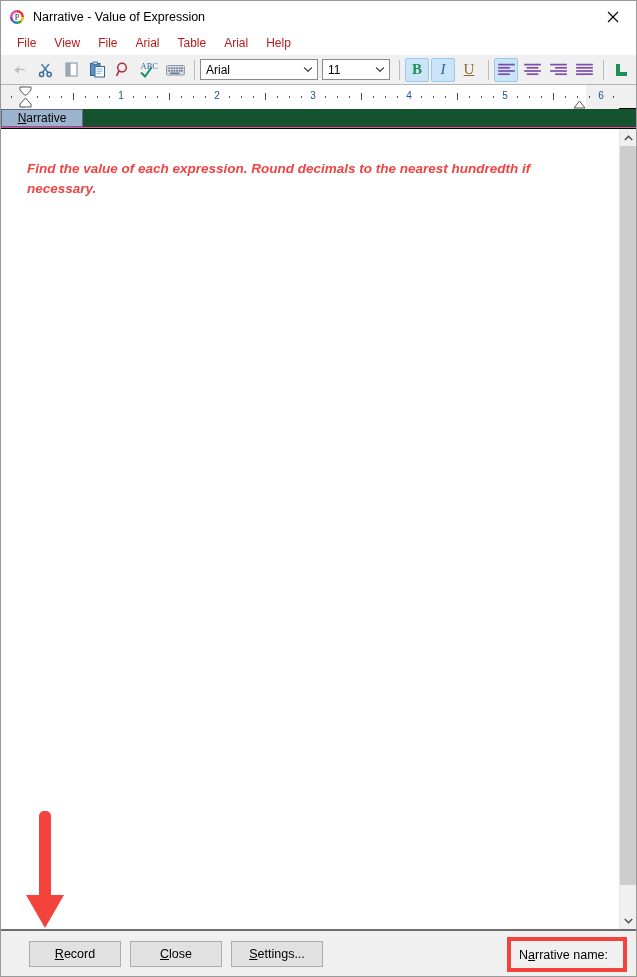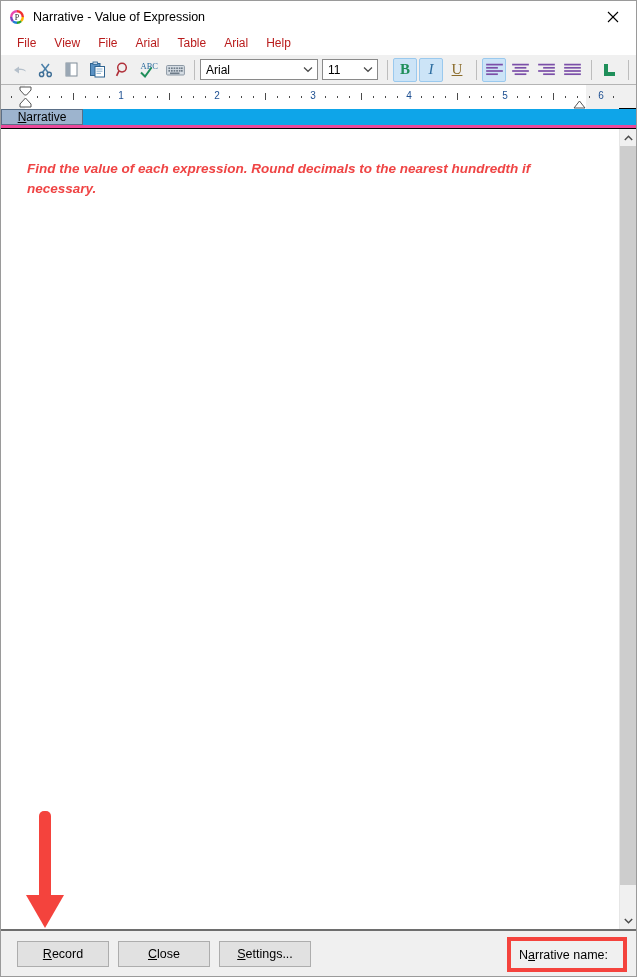--- a/index.html
+++ b/index.html
@@ -114,21 +114,21 @@
     margin-right: 4px;
     flex: 0 0 auto;
   }
   .combo .cbtext { flex: 1 1 auto; overflow: hidden; white-space: nowrap; }
   .combo .cbarrow {
     width: 18px;
     display: flex; align-items: center; justify-content: center;
     flex: 0 0 18px;
   }
   .combo-font { width: 118px; }
-  .combo-size { width: 56px; justify-content: space-between; }
+  .combo-size { width: 68px; justify-content: space-between; }
 
   .fmt-letter {
     font-size: 15px;
     font-family: "Liberation Serif", serif;
     line-height: 1;
   }
 
   
   .rulerwrap {
     flex: 0 0 24px;
@@ -166,24 +166,24 @@
     font-size: 10px;
     color: #1d4f91;
     transform: translateX(-50%);
   }
   .ruler-spacer { flex: 0 0 17px; background: #f0f0f0; }
 
   
   .tabstrip {
     flex: 0 0 19px;
     height: 19px;
-    background: #0ea5e9;
+    background: #14532d;
     display: flex;
     align-items: stretch;
-    border-bottom: 3px solid #ec4899;
+    border-bottom: 1px solid #ec4899;
   }
   .tab {
     width: 82px;
     background: #9db4ce;
     border: 1px solid #5a6f87;
     display: flex; align-items: center; justify-content: center;
     font-size: 12px;
     color: #000;
     cursor: default;
   }
@@ -245,21 +245,21 @@
   }
 
   
   .bottombar {
     flex: 0 0 47px;
     height: 47px;
     background: #f0f0f0;
     border-top: 2px solid #6e6e6e;
     display: flex;
     align-items: center;
-    padding-left: 16px;
+    padding-left: 28px;
     position: relative;
   }
   .btn {
     width: 92px; height: 26px;
     background: #e1e1e1;
     border: 1px solid #adadad;
     font-size: 12.5px;
     color: #000;
     display: flex; align-items: center; justify-content: center;
     margin-right: 9px;

